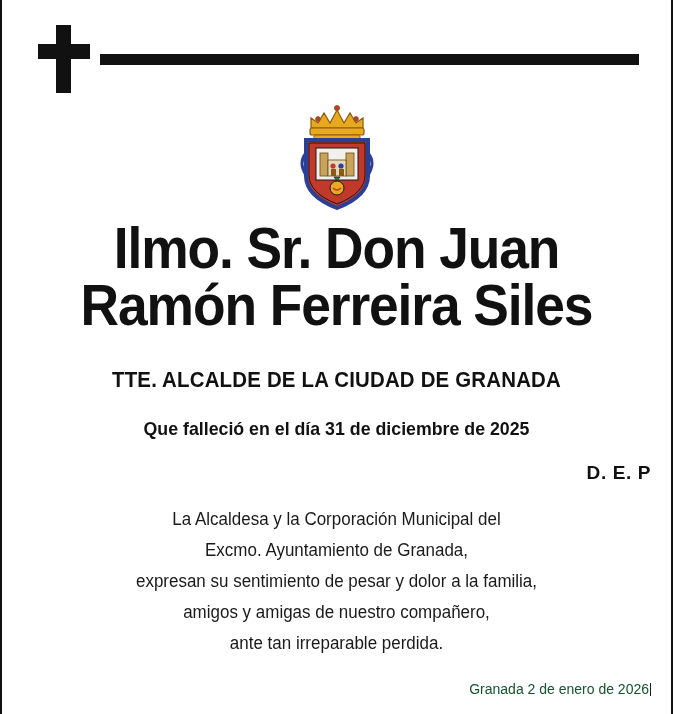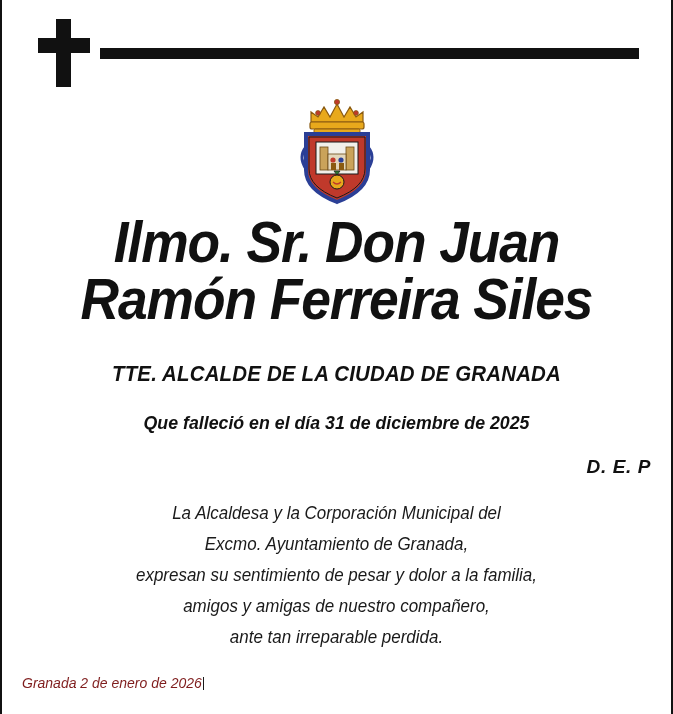--- a/index.html
+++ b/index.html
@@ -16,22 +16,21 @@
   }
 
   .obituary {
     position: relative;
     box-sizing: border-box;
     width: 673px;
     height: 714px;
     background: #ffffff;
     border-left: 2px solid #111111;
     border-right: 2px solid #111111;
-    padding: 16px 20px 10px 20px;
-    font-style: italic;
+    padding: 22px 20px 10px 20px;
   }
 
   
   .top-bar {
     display: flex;
     align-items: center;
     height: 74px;
     padding-left: 16px;
     padding-right: 12px;
   }
@@ -128,23 +127,23 @@
     font-size: 17.5px;
     line-height: 1.78;
     color: #1a1a1a;
     transform: scaleX(0.97);
   }
   .body-text div {
     white-space: nowrap;
   }
 
   .place-date {
-    text-align: left;
+    text-align: right;
     font-size: 14px;
-    color: #7f1d1d;
+    color: #14532d;
     margin-top: 22px;
   }
   .place-date .caret {
     display: inline-block;
     width: 1px;
     height: 13px;
     background: #1a1a1a;
     vertical-align: -2px;
     margin-left: 1px;
   }

